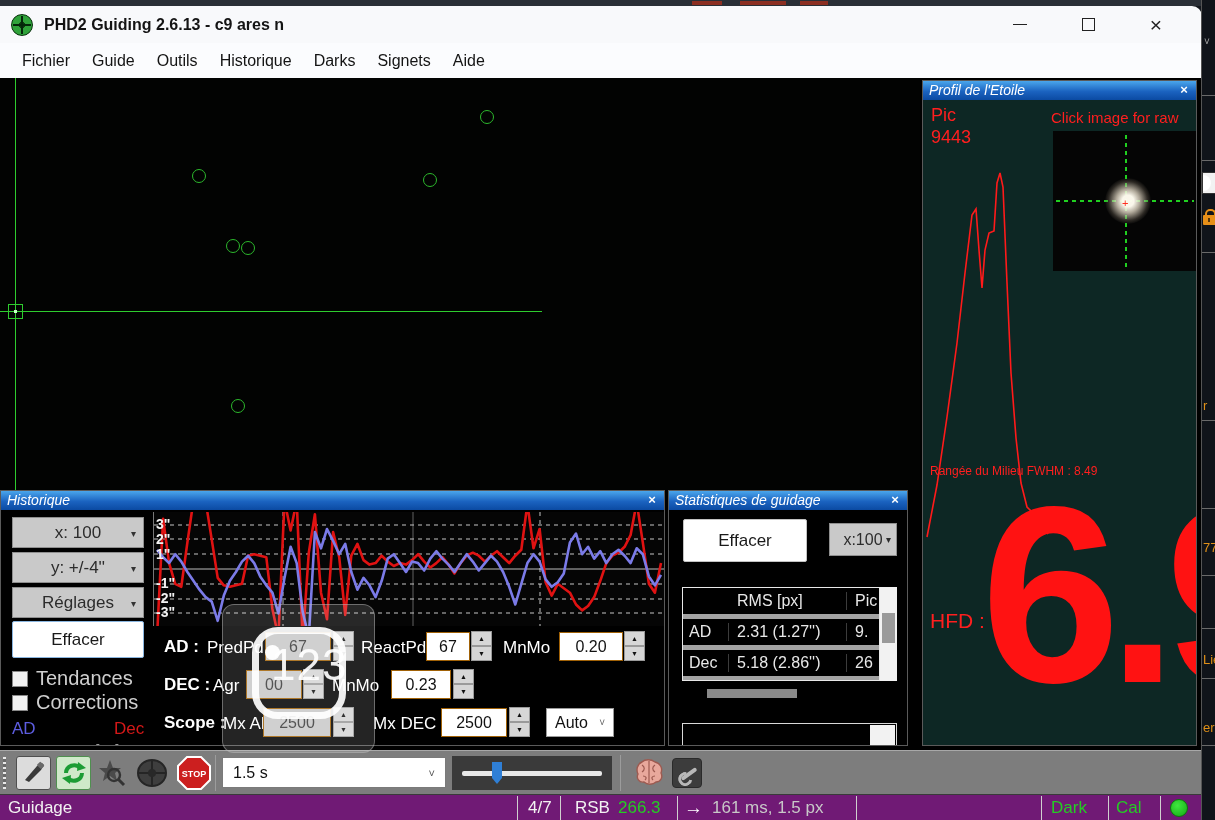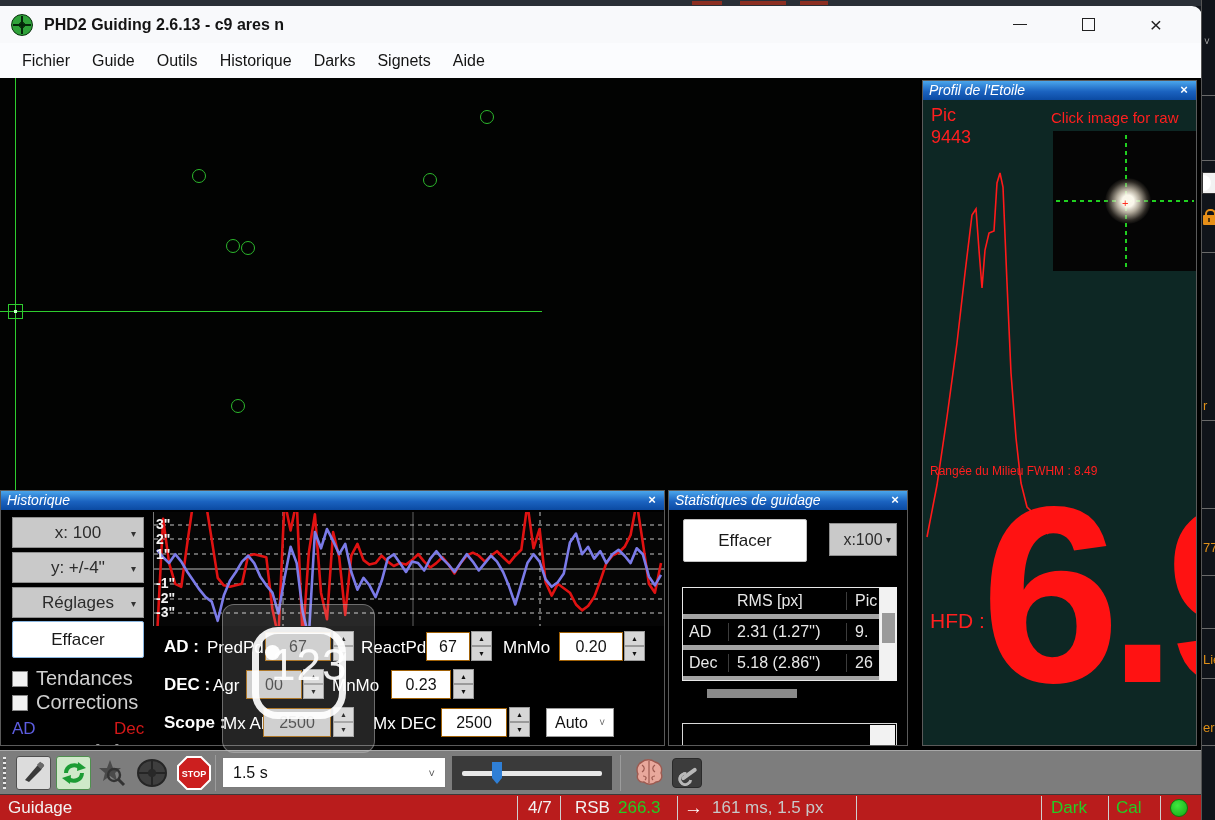--- a/index.html
+++ b/index.html
@@ -153,21 +153,21 @@
   #stop-btn { position:absolute; left:176px; top:4px; width:36px; height:36px; }
   #brain-btn { position:absolute; left:633px; top:5px; width:34px; height:34px; }
   #cam-settings-btn { position:absolute; left:672px; top:7px; width:30px; height:30px; background:#3c3c3c;
       border-radius:4px; border:1px solid #2a2a2a; overflow:hidden; }
   #wrench { position:absolute; left:7px; top:13px; width:18px; height:4px; background:#b8b8b8;
       transform:rotate(-35deg); border-radius:2px; }
   #wrench:before { content:""; position:absolute; left:-4px; top:-3px; width:8px; height:8px;
       border:3px solid #b8b8b8; border-radius:50%; border-right-color:transparent; }
 
   
-  #statusbar { position:absolute; left:0; top:788px; width:1202px; height:26px; background:#b91c1c;
+  #statusbar { position:absolute; left:0; top:788px; width:1202px; height:26px; background:#701a75;
       color:#f2f2f2; font-size:17px; border-top:1px solid #3a3a3a; }
   .sb-sep { position:absolute; top:1px; width:1px; height:25px; background:#cfcfcf; }
   .sb-text { position:absolute; top:3px; white-space:nowrap; }
   .sb-green { color:#24cc24; }
   .sb-gray { color:#c8c8c8; }
   #sb-arrow { position:absolute; left:684px; top:2px; color:#fff; font-size:19px; font-weight:bold; }
   #sb-dot { position:absolute; left:1170px; top:4px; width:18px; height:18px; border-radius:50%;
       background:radial-gradient(circle at 40% 35%, #3fe83f, #14a814); border:1px solid #0a7a0a; }
 
   

